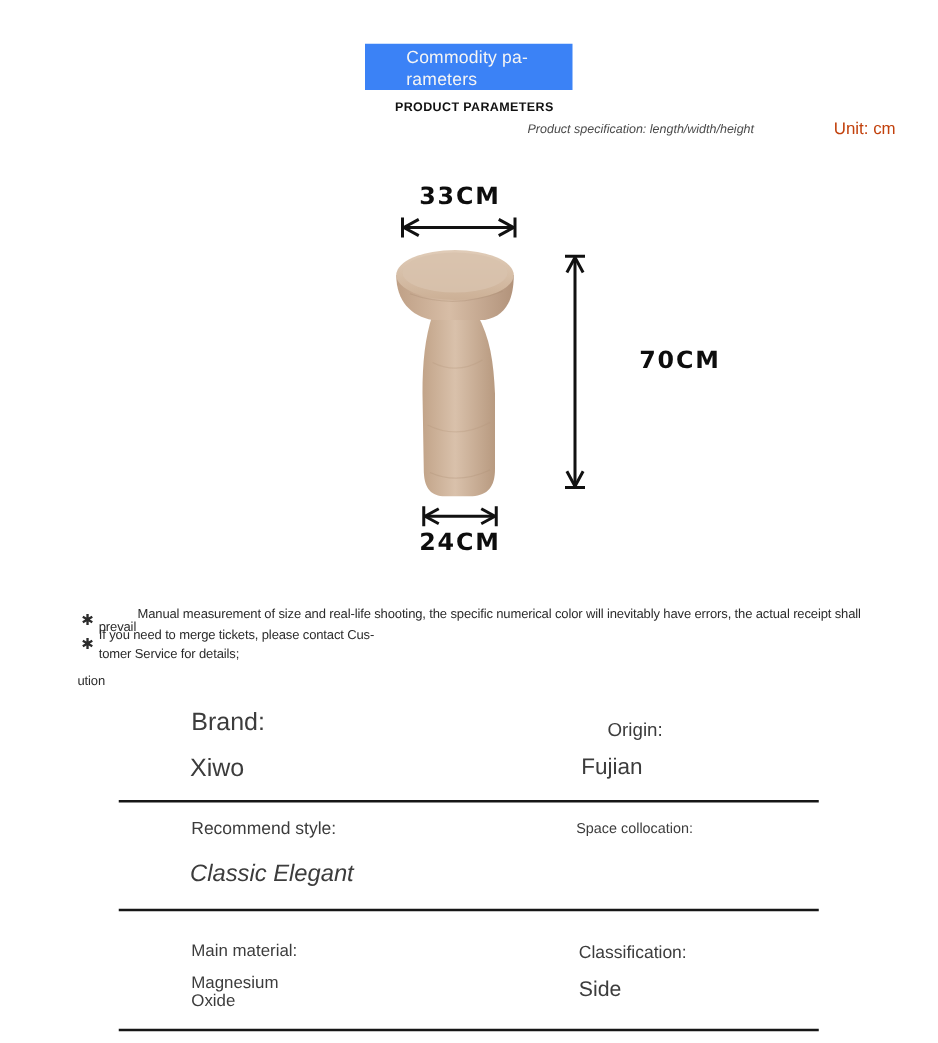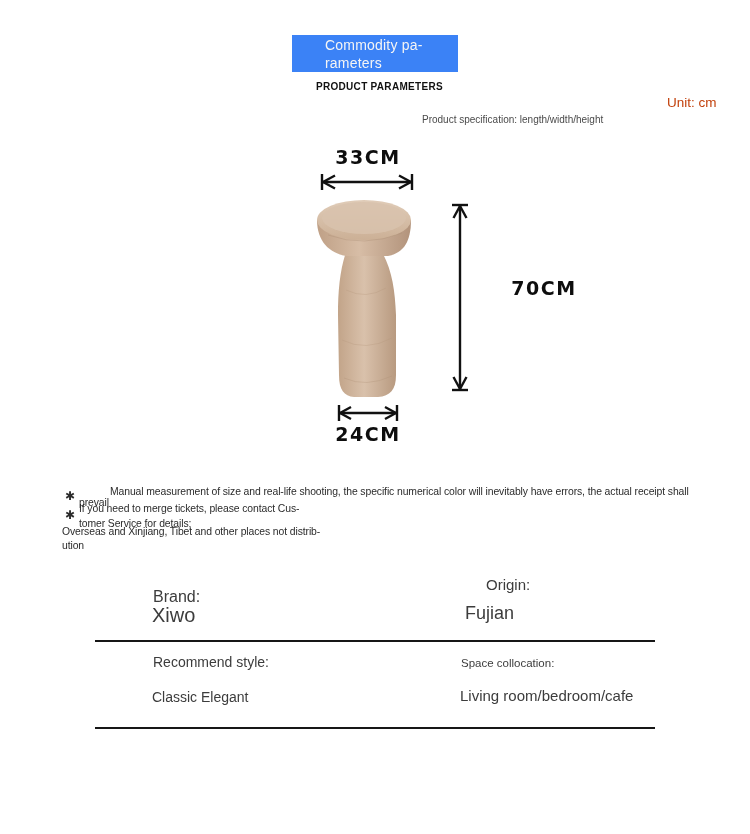--- a/index.html
+++ b/index.html
@@ -5,46 +5,46 @@
   html,body{margin:0;padding:0;background:#fff;}
   #page{position:relative;width:750px;height:834px;background:#ffffff;overflow:hidden;
         font-family:"Liberation Sans",sans-serif;color:#333;}
   .abs{position:absolute;}
 
   
   .banner{left:292px;top:35px;width:166px;height:37px;background:#3b82f6;}
   .banner-title{color:#f5f5f5;font-size:14px;line-height:18px;padding:1px 0 0 33px;
                 white-space:pre-line;letter-spacing:.2px;}
   .subtitle{left:316px;top:81px;font-size:10px;font-weight:bold;color:#111;letter-spacing:.3px;}
-  .specline{left:422px;top:114px;font-size:10px;color:#4a4a4a;}
+  .specline{left:422px;top:98px;font-size:10px;color:#4a4a4a;font-style:italic;}
   .unit{left:667px;top:95px;font-size:13.5px;color:#c2410c;}
 
   
   .dim{font-family:"DejaVu Sans",sans-serif;font-weight:bold;font-size:19px;color:#0d0d0d;
        letter-spacing:1.5px;text-align:center;}
   .dim-top{left:328px;top:146px;width:80px;}
   .dim-height{left:504px;top:277px;width:80px;}
   .dim-bottom{left:330px;top:423px;width:76px;}
 
   
   .note{font-size:10.4px;color:#2b2b2b;white-space:nowrap;letter-spacing:-0.1px;}
   .ast{font-size:12px;color:#2b2b2b;}
 
   
   .trow{left:95px;width:560px;border-bottom:2px solid #161616;}
   .trow1{top:556px;height:84px;}
   .trow2{top:642px;height:85px;}
   .trow3{top:729px;height:94px;}
   .cellT{position:absolute;color:#3c3c3c;white-space:pre-line;}
-  .lbl1{left:58px;top:32px;font-size:16px;}
+  .lbl1{left:58px;top:11px;font-size:20px;}
   .val1{left:57px;top:48px;font-size:20px;}
   .rlbl1{left:391px;top:20px;font-size:15px;}
   .rval1{left:370px;top:47px;font-size:18px;}
   .lbl2{left:58px;top:12px;font-size:14px;}
-  .val2{left:57px;top:47px;font-size:14px;}
+  .val2{left:57px;top:47px;font-size:19px;font-style:italic;}
   .rlbl2{left:366px;top:15px;font-size:11.5px;}
   .rval2{left:365px;top:45px;font-size:15px;}
   .lbl3{left:58px;top:24px;font-size:13.5px;}
   .val3{left:58px;top:49px;font-size:13.5px;line-height:15px;}
   .rlbl3{left:368px;top:24px;font-size:14px;}
   .rval3{left:368px;top:53px;font-size:17px;}
 </style>
 </head>
 <body>
 
@@ -118,29 +118,34 @@
   <div class="abs dim dim-top">33CM</div>
   <div class="abs dim dim-height">70CM</div>
   <div class="abs dim dim-bottom">24CM</div>
 
   <div class="abs ast" style="left:65px;top:489px;">✱</div>
   <div class="abs ast" style="left:65px;top:508px;">✱</div>
   <div class="abs note" style="left:79px;top:486px;padding-left:31px;">Manual measurement of size and real-life shooting, the specific numerical color will inevitably have errors, the actual receipt shall</div>
   <div class="abs note" style="left:79px;top:497px;">prevail</div>
   <div class="abs note" style="left:79px;top:503px;">If you need to merge tickets, please contact Cus-</div>
   <div class="abs note" style="left:79px;top:518px;">tomer Service for details;</div>
-  <div class="abs note" style="left:62px;top:526px;">Overseas and Xinjiang, Tibet and other places not distrib-</div>
   <div class="abs note" style="left:62px;top:540px;">ution</div>
 
   <div class="abs trow trow1">
     <div class="cellT lbl1">Brand:</div>
     <div class="cellT val1">Xiwo</div>
     <div class="cellT rlbl1">Origin:</div>
     <div class="cellT rval1">Fujian</div>
   </div>
   <div class="abs trow trow2">
     <div class="cellT lbl2">Recommend style:</div>
     <div class="cellT val2">Classic Elegant</div>
     <div class="cellT rlbl2">Space collocation:</div>
-    <div class="cellT rval2">Living room/bedroom/cafe</div>
+  </div>
+  <div class="abs trow trow3">
+    <div class="cellT lbl3">Main material:</div>
+    <div class="cellT val3">Magnesium
+Oxide</div>
+    <div class="cellT rlbl3">Classification:</div>
+    <div class="cellT rval3">Side</div>
   </div>
 
 </div>
 
 </body></html>

